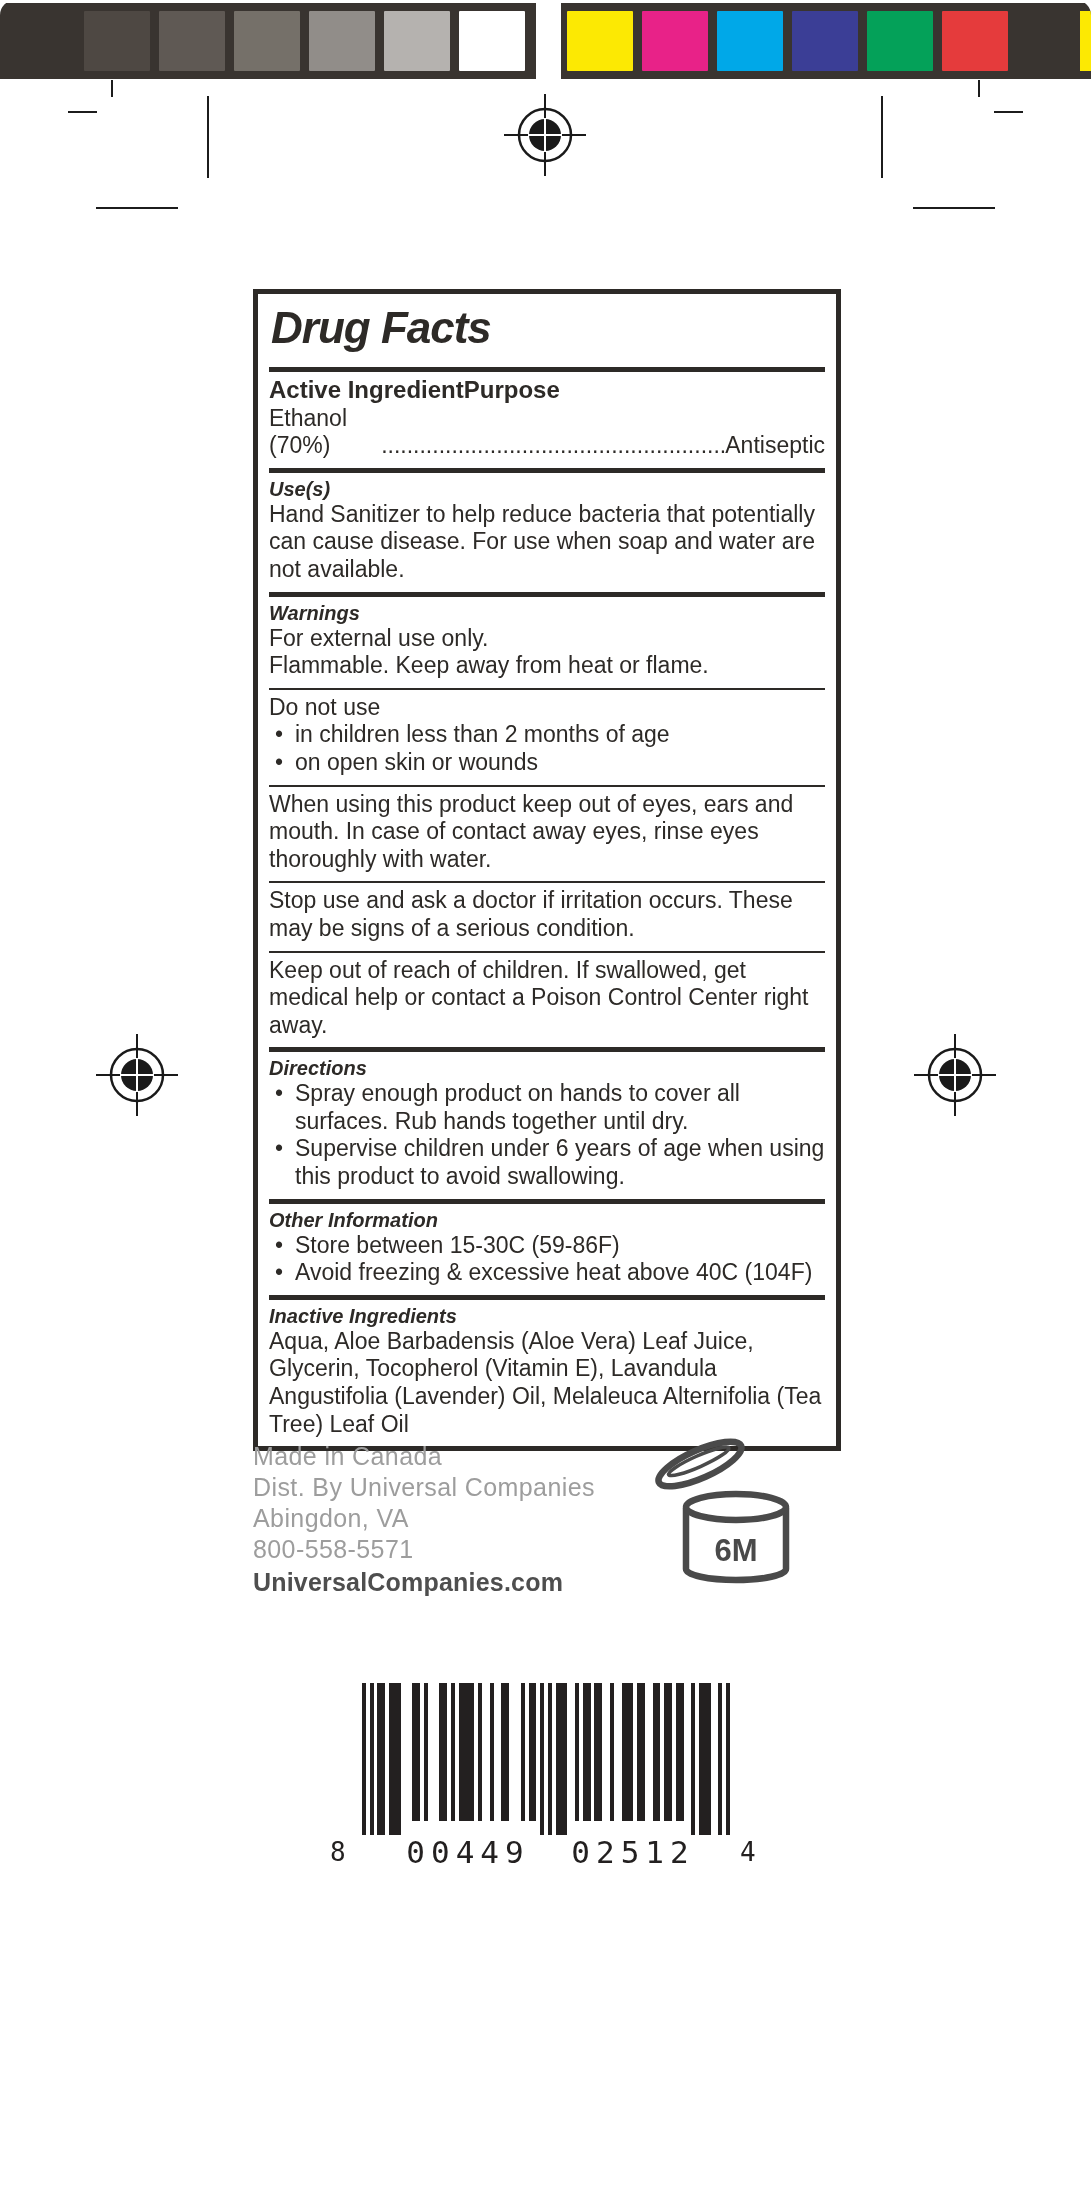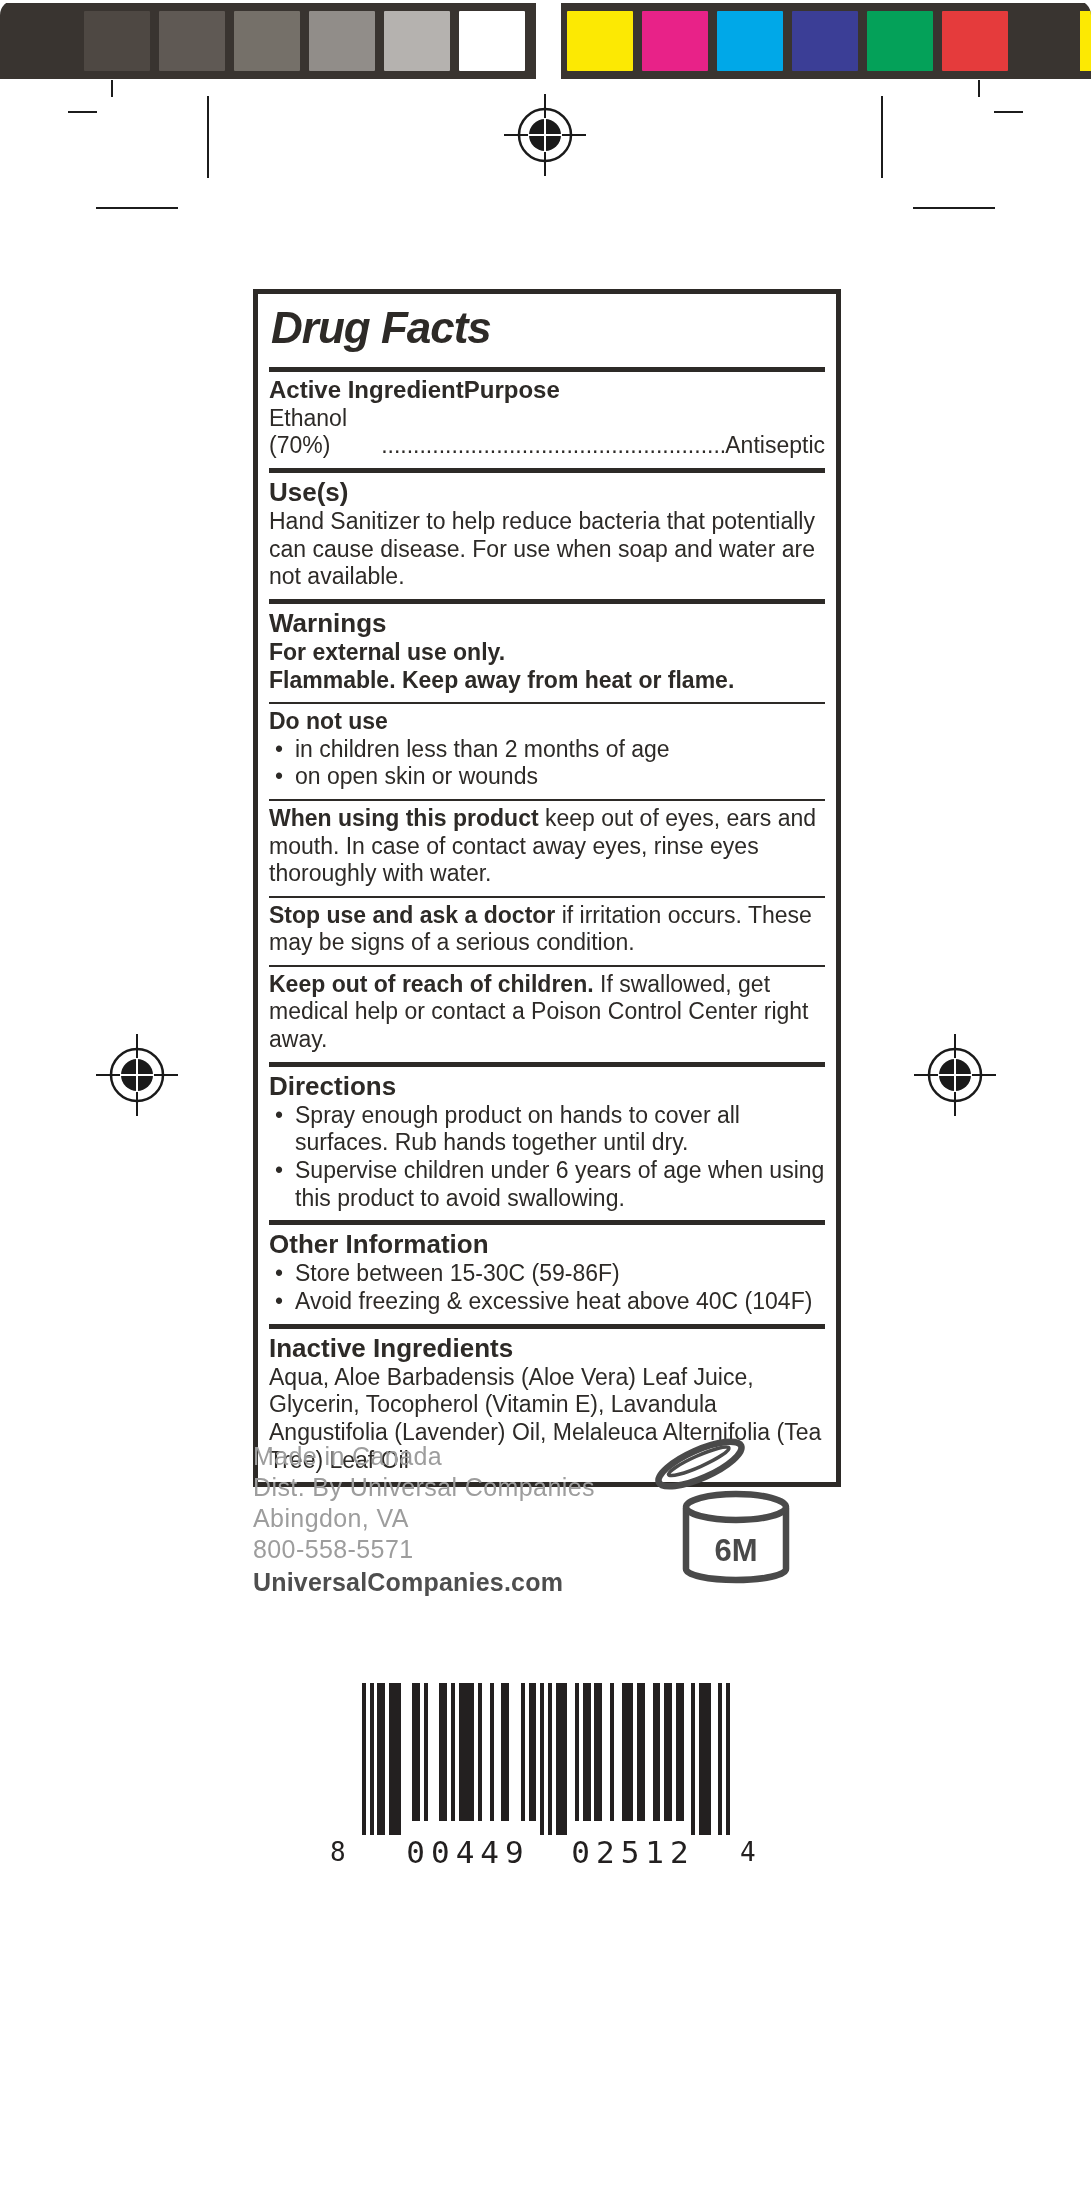--- a/index.html
+++ b/index.html
@@ -20,22 +20,22 @@
   
   .df-box {
     position:absolute; left:253px; top:289px; width:588px; min-height:1108px;
     border:5px solid #2d2a27; background:#fff; color:#2d2a27; padding:0 11px;
     font-size:23px; line-height:1.2;
   }
   .df-title { font-size:44px; font-weight:bold; font-style:italic; padding:8px 0 12px 2px; letter-spacing:-1px; }
   .df-sec { padding:4px 0 8px; }
   .rule-thick { border-top:5px solid #2d2a27; }
   .rule-thin  { border-top:2px solid #2d2a27; }
-  .df-h { font-weight:bold; font-size:26px; }
-  .df-b { font-weight:bold; }
+  .df-h { font-weight:bold; font-style:italic; font-size:20px; }
+  .df-b { font-weight:normal; }
   .ai-row { display:flex; font-weight:bold; font-size:24px; }
   .leader-row { display:flex; align-items:flex-end; }
   .leader-dots { flex:1 1 auto; overflow:hidden; white-space:nowrap; }
   ul.df-bullets { list-style:none; }
   ul.df-bullets li { padding-left:26px; position:relative; }
   ul.df-bullets li::before { content:"•"; position:absolute; left:6px; }
   
   .mfg { position:absolute; left:253px; top:1441px; font-size:25px; line-height:31px; color:#9d9d9d; letter-spacing:0.4px; }
   .mfg .site { color:#4e4e4e; font-weight:bold; letter-spacing:0.2px; margin-top:2px; }
   

